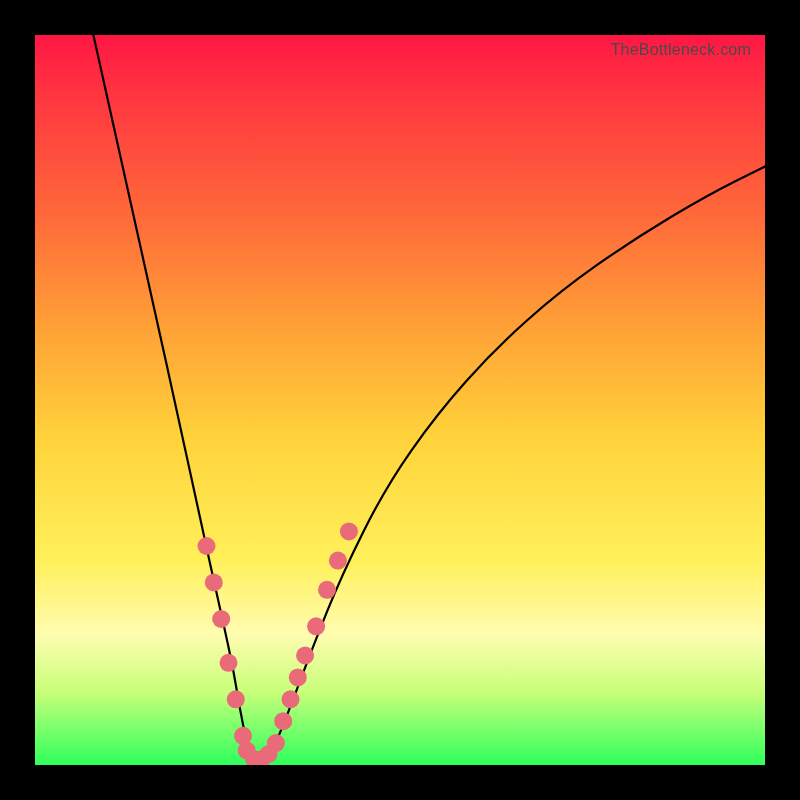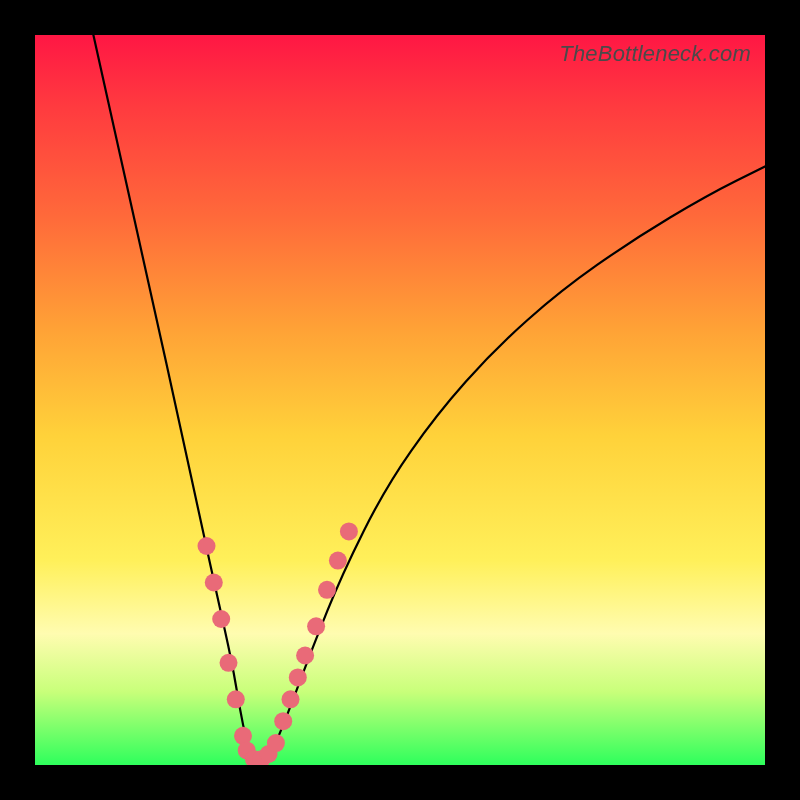--- a/index.html
+++ b/index.html
@@ -34,25 +34,24 @@
       #fffcb0 82%,
       #c8ff7a 90%,
       #2eff5c 100%
     );
   }
   .attribution {
     position: absolute;
     top: 6px;
     right: 14px;
     color: #4a4a4a;
-    font-size: 22px;
+    font-size: 16px;
     font-weight: 500;
     letter-spacing: 0.2px;
     user-select: none;
-    font-style: italic;
   }
   svg.curve {
     position: absolute;
     left: 0;
     top: 0;
     width: 730px;
     height: 730px;
     display: block;
   }
 </style>

